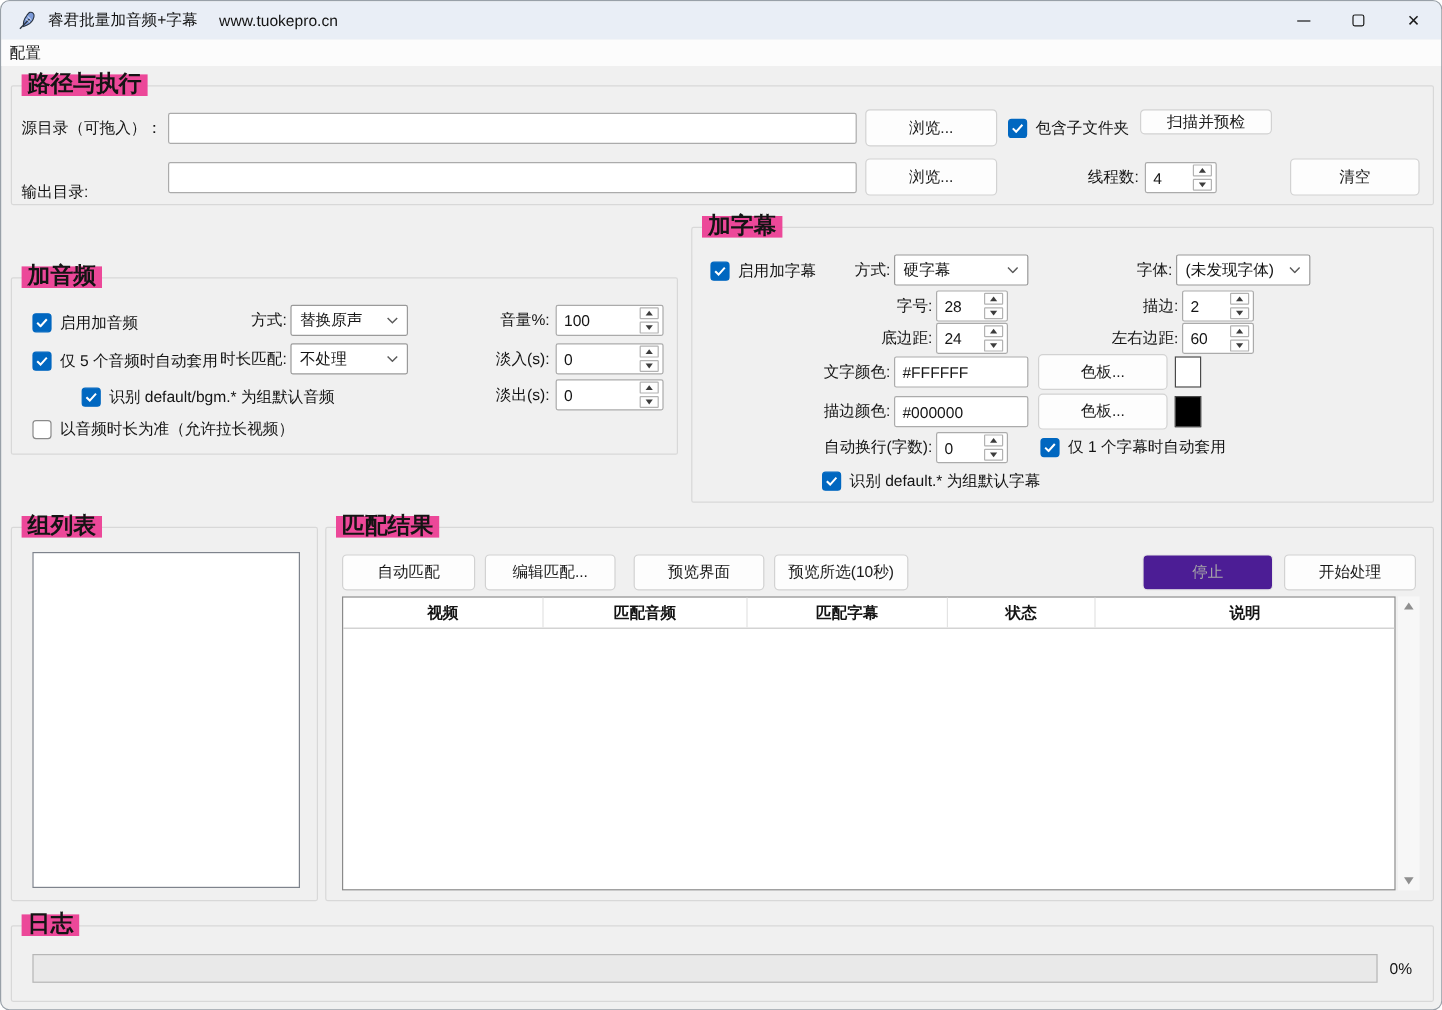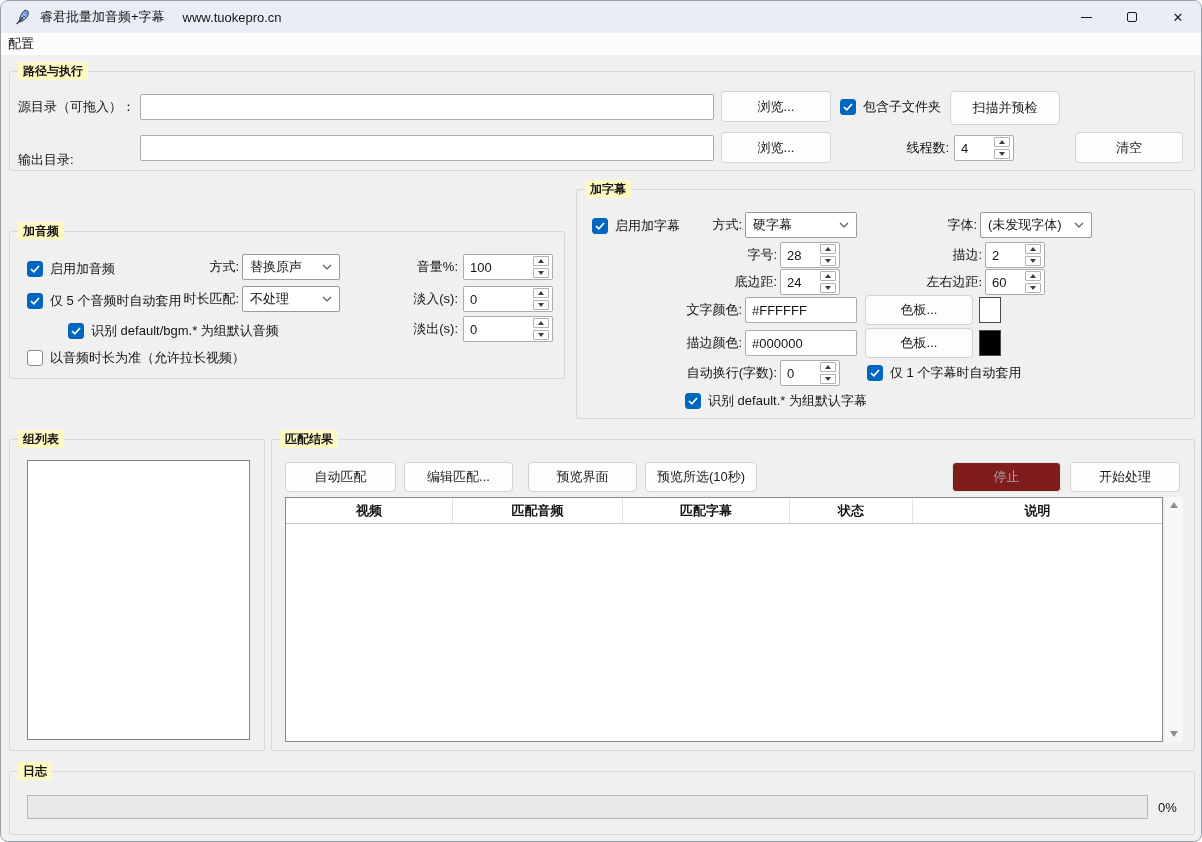--- a/index.html
+++ b/index.html
@@ -19,26 +19,26 @@
   .win-btn { width:46px; height:32px; display:flex; align-items:center; justify-content:center; cursor:default; }
   .ic-min  { width:11px; height:1px; background:#1A1A1A; }
   .ic-max  { width:10px; height:10px; border:1px solid #1A1A1A; border-radius:2px; background:transparent; }
   .ic-close{ font-size:13px; line-height:13px; color:#1A1A1A; }
   
   .menubar { position:absolute; left:0; top:32px; width:100%; height:22px; background:#FCFCFC;
     display:flex; align-items:flex-end; }
   .menu-item { padding:0 7px; height:100%; display:flex; align-items:center; }
   
   .groupbox { position:absolute; border:1px solid #D8D8D8; border-radius:2px; }
-  .gb-label { position:absolute; top:-10px; left:8px; background:#fef9c3; padding:0 5px;
-    font-weight:bold; font-size:12px; line-height:18px; white-space:nowrap; }
+  .gb-label { position:absolute; top:-10px; left:8px; background:#ec4899; padding:0 5px;
+    font-weight:bold; font-size:19px; line-height:18px; white-space:nowrap; }
   
   .btn { position:absolute; background:#FDFDFD; border:1px solid #D2D2D2; border-radius:4px;
     display:flex; align-items:center; justify-content:center; font-size:13px; color:#1A1A1A; cursor:default; }
-  .btn.disabled { color:#A8A8A8; background:#7f1d1d; border-color:#E4E4E4; }
+  .btn.disabled { color:#A8A8A8; background:#4c1d95; border-color:#E4E4E4; }
   .entry { position:absolute; background:#fff; border:1px solid #ABABAB; border-radius:2px;
     font-size:13px; padding:0 6px; font-family:"Liberation Sans",sans-serif; color:#141414; }
   input.entry { outline:none; }
   .combo { position:absolute; background:#fff; border:1px solid #9A9A9A; border-radius:2px;
     display:flex; align-items:center; padding:0 7px; justify-content:space-between; }
   .lbl { position:absolute; font-size:13px; line-height:16px; white-space:nowrap; }
   .lbl.r { text-align:right; }
   .spin { position:absolute; background:#fff; border:1px solid #ABABAB; border-radius:2px; display:flex; align-items:center; }
   .spin-val { flex:1; padding:0 6px; font-size:13px; }
   .spin-arrows { width:21px; height:100%; display:flex; flex-direction:column; justify-content:center; align-items:flex-end; gap:2px; padding-right:3px; }
@@ -112,21 +112,21 @@
 
     <div class="cb-row" style="left:830px; top:26px;">
       <span class="cb checked">
         <svg width="10" height="8" viewBox="0 0 10 8">
             <polyline points="1,4 3.8,6.8 9,1" fill="none" stroke="#fff" stroke-width="1.7"></polyline>
           </svg>
       </span>
       <span>包含子文件夹</span>
     </div>
 
-    <div class="btn" style="left:940px; top:19px; width:110px; height:34px;">
+    <div class="btn" style="left:940px; top:19px; width:110px; height:21px;">
         <span>扫描并预检</span>
       </div>
 
     <span class="lbl" style="left:8px; top:68px;margin-top:12px;">输出目录:</span>
     <input class="entry" style="left: 130px; top: 63px; width: 574px; height: 26px;" value="">
     <div class="btn" style="left:711px; top:60px; width:110px; height:31px;">
         <span>浏览...</span>
       </div>
 
     <span class="lbl r" style="left:879px; top:68px; width:60px;">线程数:</span>

